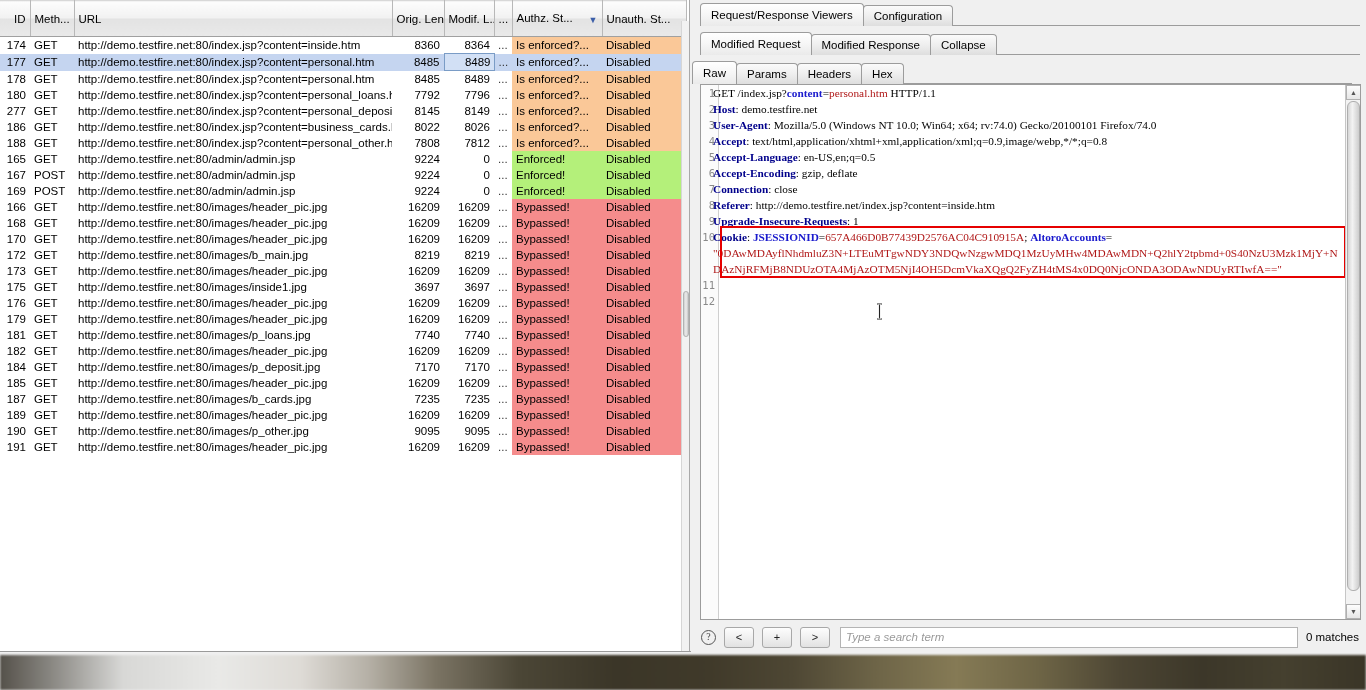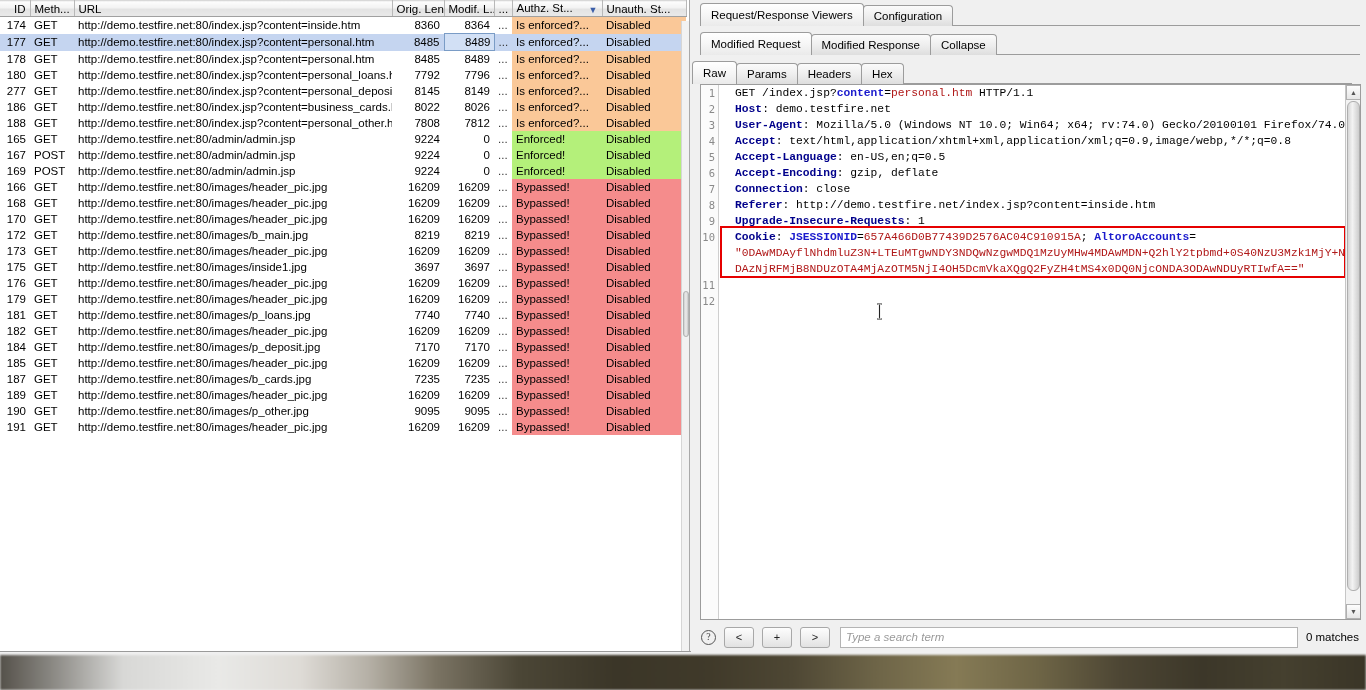--- a/index.html
+++ b/index.html
@@ -45,21 +45,21 @@
     font-size: 11.5px;
     color: #000;
   }
   table.results th {
     background: linear-gradient(to bottom, #fdfdfd 0%, #f1f1f1 48%, #e3e3e3 50%, #e9e9e9 100%);
     border-right: 1px solid #b8b8b8;
     border-bottom: 1px solid #a0a0a0;
     border-top: 1px solid #d8d8d8;
     font-weight: normal;
     font-size: 11.5px;
-    height: 16px;
+    height: 36px;
     padding: 0 4px;
     text-align: left;
     white-space: nowrap;
     overflow: hidden;
     position: relative;
   }
   table.results th.num { text-align: right; }
   table.results td {
     height: 16px;
     padding: 0 4px;
@@ -163,23 +163,23 @@
   }
   .lineno {
     font-family: "DejaVu Sans Mono", monospace;
     font-size: 10.5px;
     color: #8a8a8a;
     text-align: right;
     padding-right: 3px;
     height: 16px; line-height: 16px;
   }
   #code {
-    position: absolute; left: 34px; top: 0;
+    position: absolute; left: 12px; top: 0;
     width: 628px; height: 100%;
-    font-family: Liberation Mono, monospace;
+    font-family: Liberation Serif, serif;
     font-size: 11.3px;
     line-height: 16px;
     white-space: pre;
     color: #000;
     padding-left: 0;
     overflow: hidden;
   }
   .ln { height: 16px; line-height: 16px; white-space: pre; }
   .hdr  { color: #00008b; font-weight: bold; }
   .blue { color: #1a1acd; font-weight: bold; }

